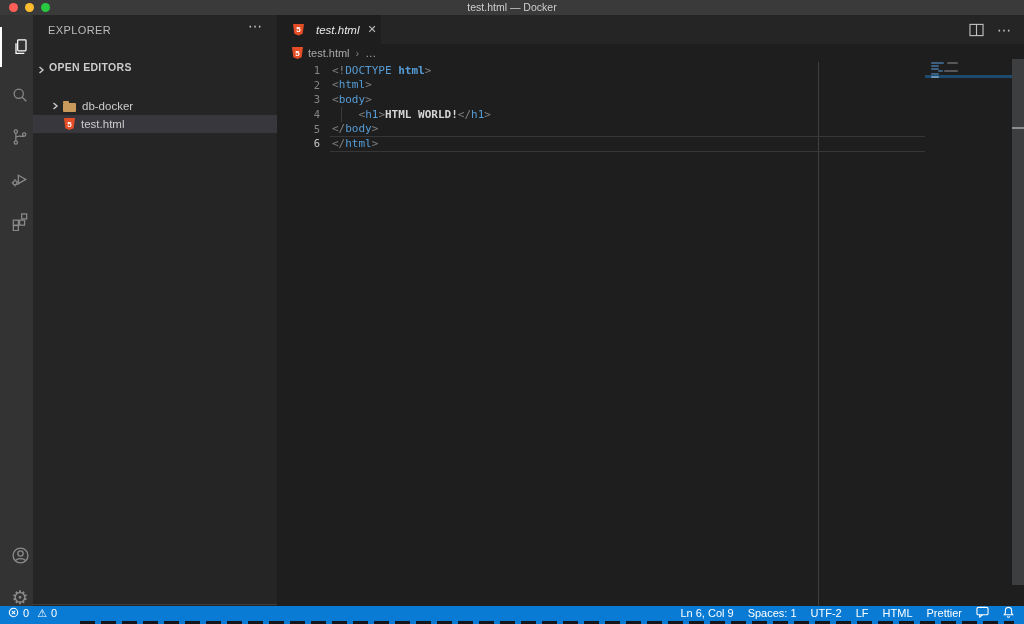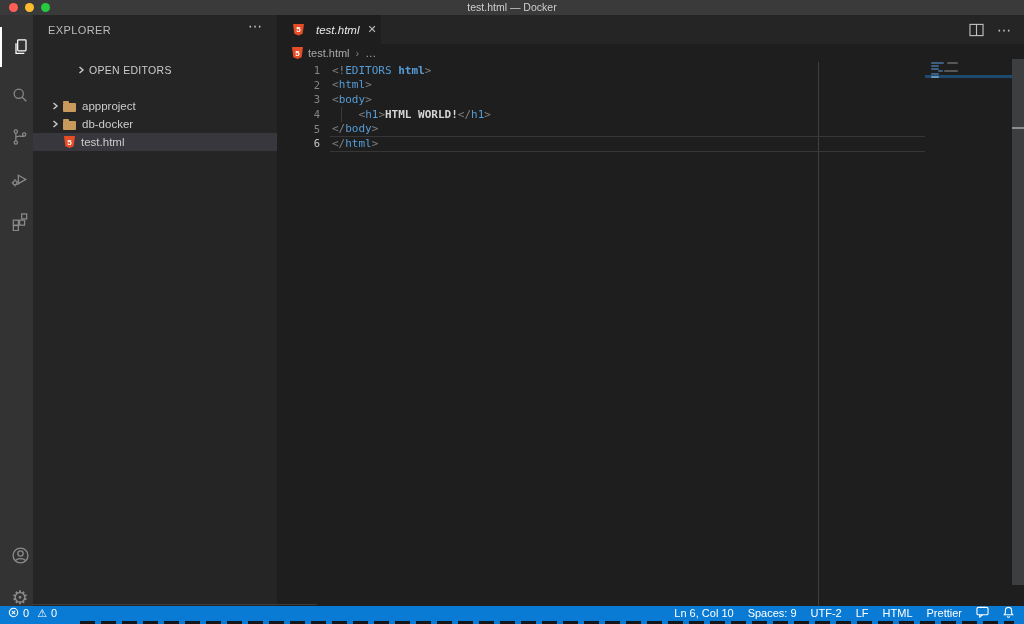--- a/index.html
+++ b/index.html
@@ -14,21 +14,21 @@
   #activitybar{left:0;top:15px;width:40px;height:591px;background:#333333;}
   .act{position:absolute;left:0;width:40px;height:40px;display:flex;align-items:center;justify-content:center;color:#8a8a8a;}
   .act svg{stroke:#8a8a8a;fill:none;stroke-width:1.5;}
   .act.active svg{stroke:#ffffff;}
   .act.active{border-left:2px solid #fff;width:38px;}
   #gear-glyph{font-size:19px;color:#8a8a8a;line-height:1;}
   
   #sidebar{left:33px;top:15px;width:244px;height:591px;background:#252526;}
   #sb-header{position:absolute;left:15px;top:9px;font-size:11px;letter-spacing:.4px;color:#bbbbbb;}
   #sb-more{position:absolute;right:14px;top:3px;color:#c5c5c5;font-size:14px;letter-spacing:1px;cursor:default;}
-  .sect{position:absolute;left:0;width:244px;height:18px;display:flex;align-items:center;font-size:10.5px;font-weight:normal;color:#cccccc;letter-spacing:.3px;padding-left:40px;}
+  .sect{position:absolute;left:0;width:244px;height:18px;display:flex;font-size:10.5px;font-weight:bold;color:#cccccc;letter-spacing:.3px;}
   .sect .chev, .row .chev{width:10px;margin-left:4px;margin-right:2px;display:flex;align-items:center;}
   .chev svg{stroke:#cccccc;fill:none;stroke-width:1.4;}
   #tree{position:absolute;left:0;top:82px;width:244px;}
   .row{height:18px;display:flex;align-items:center;font-size:11.5px;color:#cccccc;}
   .row.selected{background:#37373d;}
   .row .indent{width:14px;}
   .folder-ic{width:13px;height:9px;background:#c89a5b;border-radius:1px;position:relative;margin-right:6px;margin-top:2px;}
   .folder-ic::before{content:"";position:absolute;left:0;top:-2px;width:6px;height:2px;background:#c89a5b;border-radius:1px 1px 0 0;}
   .html-ic{width:11px;height:12px;background:#e44d26;clip-path:polygon(0 0,100% 0,88% 86%,50% 100%,12% 86%);
     color:#fff;font-size:8px;font-weight:bold;display:flex;align-items:center;justify-content:center;margin-right:6px;}
@@ -137,29 +137,20 @@
     <div class="sect" style="top:46px">
       <span class="chev">
         <svg width="8" height="8" viewBox="0 0 8 8">
             <path d="M2.5 1 L6 4 L2.5 7"></path>
           </svg>
         </span>
       <span>OPEN EDITORS</span>
     </div>
 
     <div id="tree">
-        <div class="row">
-          <span class="chev" style="margin-left: 18px;">
-            <svg width="8" height="8" viewBox="0 0 8 8">
-              <path d="M2.5 1 L6 4 L2.5 7"></path>
-            </svg>
-          </span>
-          <span class="folder-ic"></span>
-          <span>appproject</span>
-        </div>
         <div class="row">
           <span class="chev" style="margin-left: 18px;">
             <svg width="8" height="8" viewBox="0 0 8 8">
               <path d="M2.5 1 L6 4 L2.5 7"></path>
             </svg>
           </span>
           <span class="folder-ic"></span>
           <span>db-docker</span>
         </div>
         <div class="row selected">
@@ -199,21 +190,21 @@
     <span>test.html</span>
     <span class="bc-sep">›</span>
     <span>…</span>
   </div>
 
   <div class="abs" id="ruler"></div>
   <div class="abs" id="indent-guide"></div>
   <div class="abs" id="cur-line"></div>
 
   <div class="abs" id="code">
-      <div class="cl"><span class="num">1</span><span class="tk-p">&lt;!</span><span class="tk-t">EDITORS</span><span class="tk-p"> </span><span class="tk-tb">html</span><span class="tk-p">&gt;</span></div>
+      <div class="cl"><span class="num">1</span><span class="tk-p">&lt;!</span><span class="tk-t">DOCTYPE</span><span class="tk-p"> </span><span class="tk-tb">html</span><span class="tk-p">&gt;</span></div>
       <div class="cl"><span class="num">2</span><span class="tk-p">&lt;</span><span class="tk-t">html</span><span class="tk-p">&gt;</span></div>
       <div class="cl"><span class="num">3</span><span class="tk-p">&lt;</span><span class="tk-t">body</span><span class="tk-p">&gt;</span></div>
       <div class="cl"><span class="num">4</span><span>    </span><span class="tk-p">&lt;</span><span class="tk-t">h1</span><span class="tk-p">&gt;</span><span class="tk-x">HTML WORLD!</span><span class="tk-p">&lt;/</span><span class="tk-t">h1</span><span class="tk-p">&gt;</span></div>
       <div class="cl"><span class="num">5</span><span class="tk-p">&lt;/</span><span class="tk-t">body</span><span class="tk-p">&gt;</span></div>
       <div class="cl cur"><span class="num">6</span><span class="tk-p">&lt;/</span><span class="tk-t">html</span><span class="tk-p">&gt;</span></div>
     </div>
 
   <div class="abs" id="minimap">
     <span class="mm" style="left:6px;top:0;width:13px;background:#3c5f80"></span>
     <span class="mm" style="left:22px;top:0;width:11px;background:#55575a"></span>
@@ -237,22 +228,22 @@
         <svg width="11" height="11" viewBox="0 0 12 12">
             <circle cx="6" cy="6" r="4.6"></circle>
             <path d="M4.2 4.2l3.6 3.6 M7.8 4.2l-3.6 3.6"></path>
           </svg></span>
       <span>0</span>
       <span class="st-ic" style="margin-left:4px">⚠</span>
       <span>0</span>
     </div>
     <div id="status-right">
       <span id="st-items" style="display:flex;gap:14px;">
-          <span>Ln 6, Col 10</span>
-          <span>Spaces: 9</span>
+          <span>Ln 6, Col 9</span>
+          <span>Spaces: 1</span>
           <span>UTF-2</span>
           <span>LF</span>
           <span>HTML</span>
           <span>Prettier</span>
         </span>
       <span>
         <svg width="13" height="12" viewBox="0 0 14 13">
             <rect x="1" y="1.5" width="12" height="8" rx="1.5"></rect>
             <path d="M4 9.5 L4 12 L7 9.5 M4.8 5.2h0.1 M9.2 5.2h0.1"></path>
           </svg></span>

